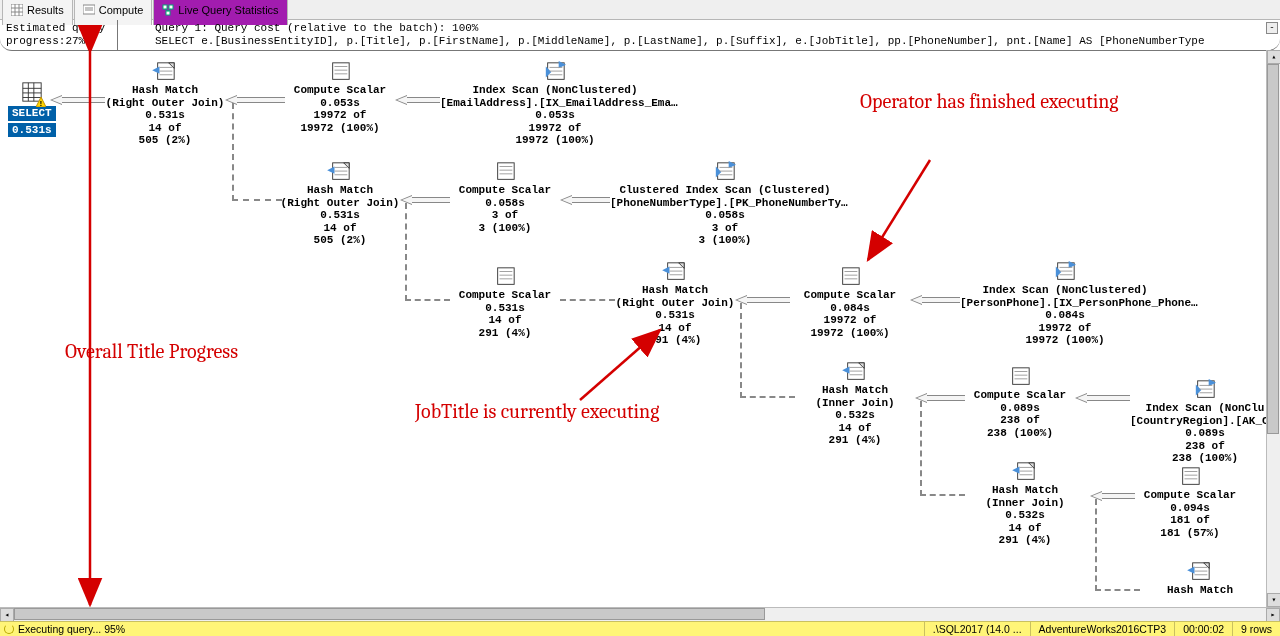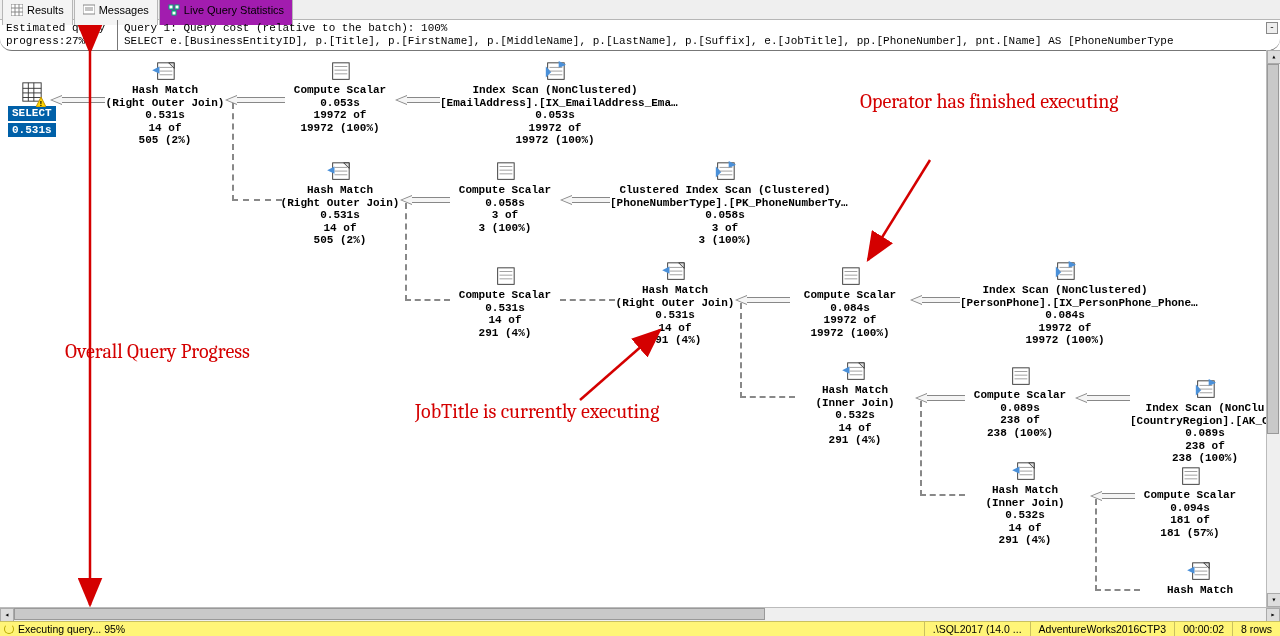--- a/index.html
+++ b/index.html
@@ -47,20 +47,21 @@
   .infobar .left {
     border-right: 1px solid #777;
     padding: 2px 6px;
     width: 118px;
   }
   .infobar .right {
     padding: 2px 6px;
     flex: 1;
     overflow: hidden;
     position: relative;
+    margin-left: 31px;
   }
   .infobar .right .collapse {
     position: absolute;
     right: 2px; top: 2px;
     width: 12px; height: 12px;
     border: 1px solid #888;
     background: #eee;
     font-size: 9px; line-height: 10px;
     text-align: center;
     cursor: pointer;
@@ -248,21 +249,21 @@
     <span>Results</span>
   </div>
   <div class="tab">
     <span class="ticon">
       <svg viewBox="0 0 12 12">
           <rect x="0" y="1" width="12" height="9" fill="#fff" stroke="#888"></rect>
           <line x1="2" y1="4" x2="10" y2="4" stroke="#888"></line>
           <line x1="2" y1="6" x2="10" y2="6" stroke="#888"></line>
         </svg>
     </span>
-    <span>Messages</span>
+    <span>Compute</span>
   </div>
   <div class="tab active">
     <span class="ticon">
       <svg viewBox="0 0 12 12">
           <rect x="1" y="1" width="4" height="4" fill="#fff" stroke="#0a7"></rect>
           <rect x="7" y="1" width="4" height="4" fill="#fff" stroke="#0a7"></rect>
           <rect x="4" y="7" width="4" height="4" fill="#fff" stroke="#0a7"></rect>
           <line x1="3" y1="5" x2="6" y2="7" stroke="#0a7"></line>
           <line x1="9" y1="5" x2="6" y2="7" stroke="#0a7"></line>
         </svg>
@@ -655,21 +656,21 @@
   </defs>
 
   <line x1="90" y1="52" x2="90" y2="605" stroke="#d40000" stroke-width="2.5" marker-start="url(#redArrow)" marker-end="url(#redArrow)"></line>
 
   <line x1="930" y1="160" x2="868" y2="260" stroke="#d40000" stroke-width="2.5" marker-end="url(#redArrow)"></line>
 
   <line x1="580" y1="400" x2="660" y2="330" stroke="#d40000" stroke-width="2.5" marker-end="url(#redArrow)"></line>
 </svg>
 <div class="anno" style="left:860px; top:90px;">Operator has finished executing</div>
 <div class="anno" style="left:415px; top:400px;">JobTitle is currently executing</div>
-<div class="anno" style="left:65px; top:340px;">Overall Query Progress</div>
+<div class="anno" style="left:65px; top:340px;">Overall Title Progress</div>
 
 <div class="vscroll">
   <div class="sbtn" style="top:0;">▴</div>
   <div class="track">
       <div class="thumb"></div>
     </div>
   <div class="sbtn" style="bottom:0;">▾</div>
 </div>
 <div class="hscroll">
   <div class="sbtn">◂</div>
@@ -681,14 +682,14 @@
 
 <div class="status">
   <div class="s-left">
     <span class="spinner"></span>
     <span>Executing query... 95%</span>
   </div>
   <div class="spacer"></div>
   <div class="cell">.\SQL2017 (14.0 ...</div>
   <div class="cell">AdventureWorks2016CTP3</div>
   <div class="cell">00:00:02</div>
-  <div class="cell">8 rows</div>
+  <div class="cell">9 rows</div>
 </div>
 
 </body></html>

